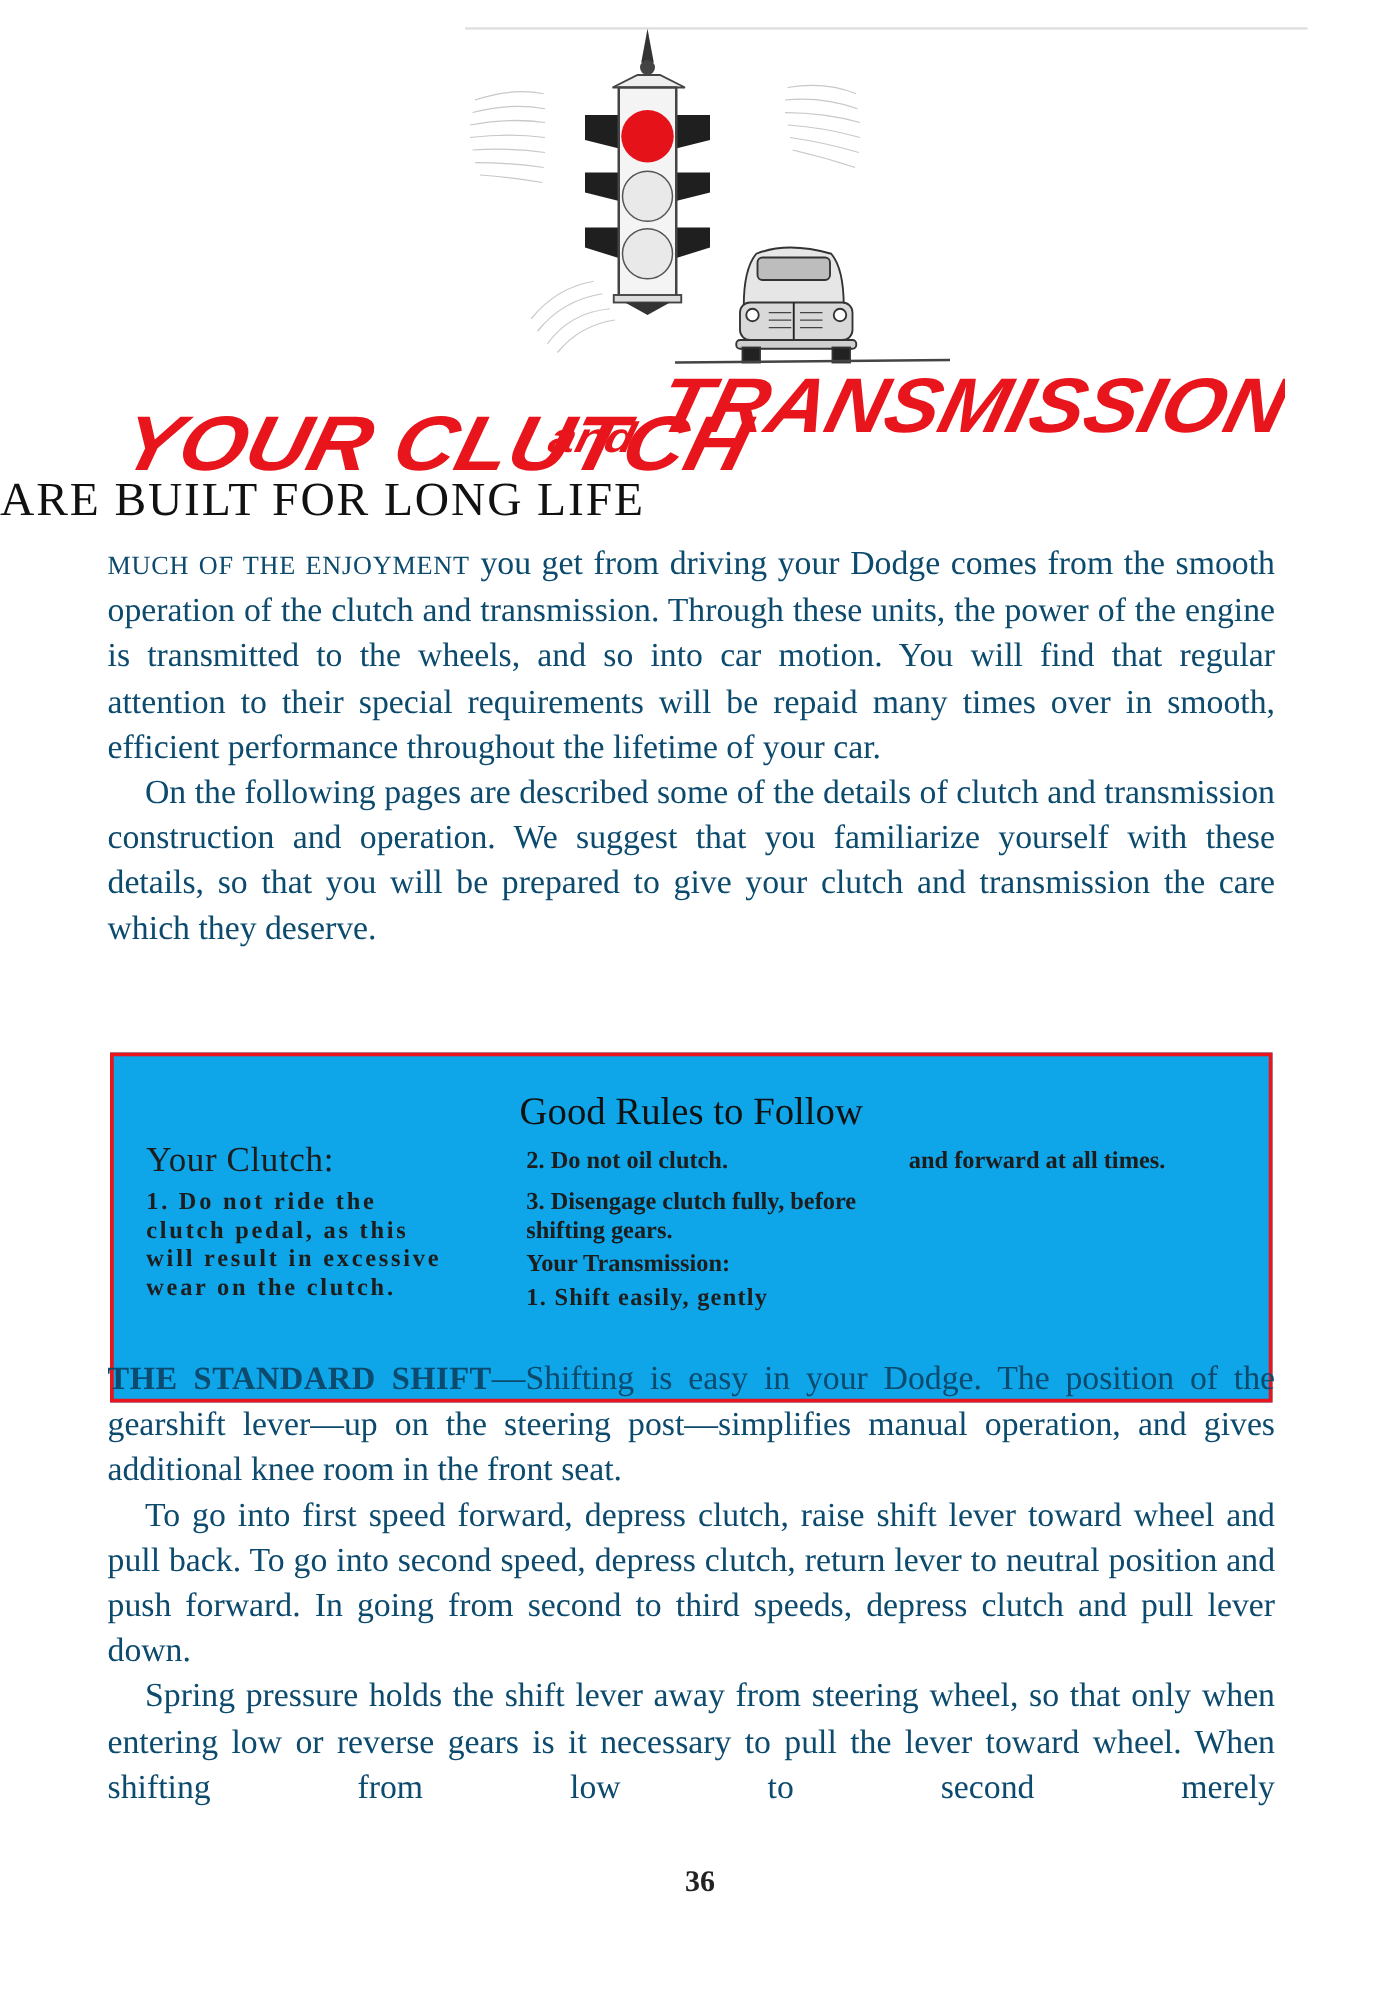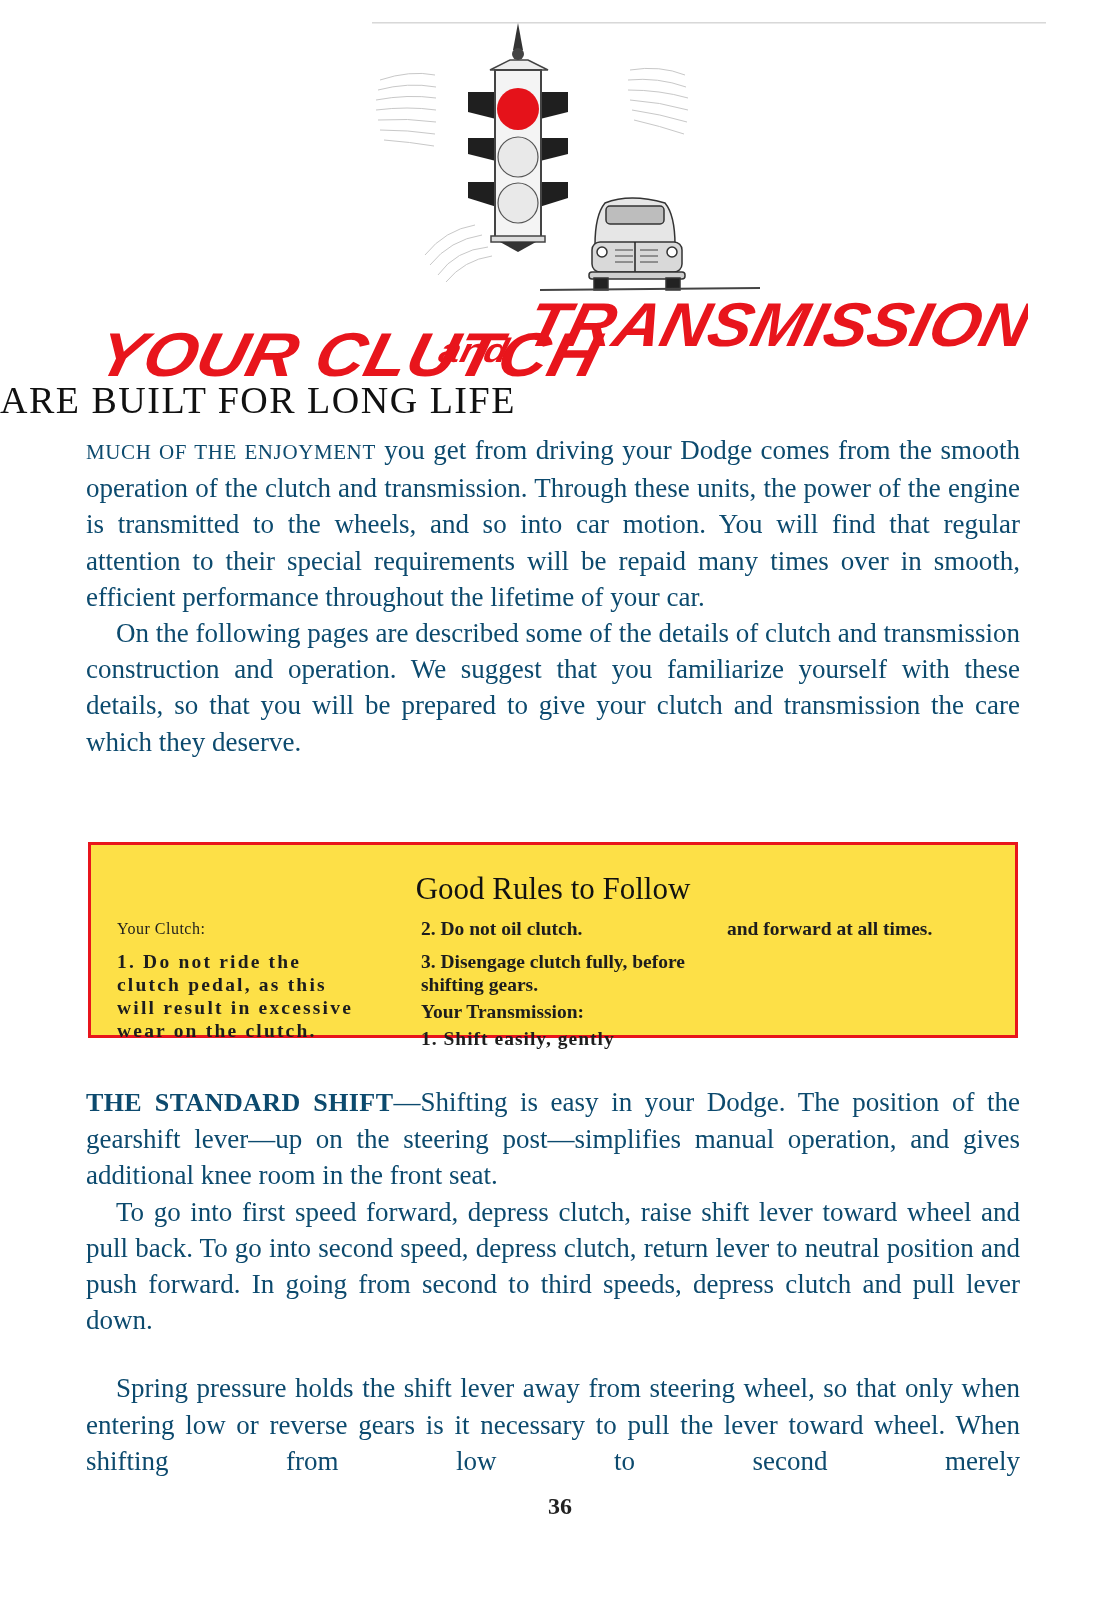--- a/index.html
+++ b/index.html
@@ -9,22 +9,22 @@
               background: linear-gradient(#cfcfcf, #f3f3f3); }
   .illustration { position: absolute; left: 360px; top: 20px; width: 420px; height: 280px; }
   .headline { position: absolute; left: 88px; top: 286px; width: 940px; height: 100px; }
   .subhead { position: absolute; left: 0; width: 1120px; top: 378px; text-align: left;
              font-size: 38px; letter-spacing: 1.5px; color: #111; }
   .para { position: absolute; left: 86px; width: 934px; font-size: 27px; line-height: 36.2px;
           text-align: justify; color: #0c4a6e; }
   .para p { margin: 0; text-indent: 0; }
   .para p.indent { text-indent: 30px; }
   .smallcaps { font-variant: normal; letter-spacing: 0.6px; font-size: 21px; }
-  .rules-box { position: absolute; left: 88px; top: 842px; width: 930px; height: 196px;
-               border: 3px solid #e8151c; box-sizing: border-box; background: #fde047; }
+  .rules-box { position: absolute; left: 88px; top: 842px; width: 930px; height: 280px;
+               border: 3px solid #e8151c; box-sizing: border-box; background: #0ea5e9; }
   .rules-title { position: absolute; left: 0; top: 26px; width: 100%; text-align: center;
                  font-size: 31px; color: #111; }
   .col { position: absolute; top: 72px; font-family: "Liberation Serif", "DejaVu Serif", serif;
          font-weight: bold; font-size: 19.5px; line-height: 23px; color: #1d1d1d; }
   .col p { margin: 0 0 10px 0; }
   .col1 { left: 26px; width: 250px; }
   .col2 { left: 330px; width: 290px; }
   .col3 { left: 636px; width: 260px; }
   .col .tight { margin-bottom: 4px; }
   .spaced { letter-spacing: 2.2px; }
@@ -89,33 +89,33 @@
 <div class="subhead">ARE BUILT FOR LONG LIFE</div>
 
 <div class="para" style="top:432px;">
   <p><span class="smallcaps">MUCH OF THE ENJOYMENT</span><span> you get from driving your Dodge comes from the smooth operation of the clutch and transmission. Through these units, the power of the engine is transmitted to the wheels, and so into car motion. You will find that regular attention to their special requirements will be repaid many times over in smooth, efficient performance throughout the lifetime of your car.</span></p>
   <p class="indent">On the following pages are described some of the details of clutch and transmission construction and operation. We suggest that you familiarize yourself with these details, so that you will be prepared to give your clutch and transmission the care which they deserve.</p>
 </div>
 
 <div class="rules-box">
   <div class="rules-title">Good Rules to Follow</div>
   <div class="col col1">
-    <p style="font-weight:normal;font-family:'Liberation Serif',serif;font-size:16px;letter-spacing:0.5px;">Your Clutch:</p>
+    <p style="font-weight:normal;font-family:'Liberation Serif',serif;font-size:28px;letter-spacing:0.5px;">Your Clutch:</p>
     <p class="spaced">1. Do not ride the clutch pedal, as this will result in excessive wear on the clutch.</p>
   </div>
   <div class="col col2">
     <p>2. Do not oil clutch.</p>
     <p class="tight">3. Disengage clutch fully, before shifting gears.</p>
     <p class="tight">Your Transmission:</p>
     <p style="letter-spacing:1px;">1. Shift easily, gently</p>
   </div>
   <div class="col col3">
     <p>and forward at all times.</p>
   </div>
 </div>
 
 <div class="para" style="top:1084px;">
   <p><span class="std-head">THE STANDARD SHIFT</span><span>—Shifting is easy in your Dodge. The position of the gearshift lever—up on the steering post—simplifies manual operation, and gives additional knee room in the front seat.</span></p>
   <p class="indent">To go into first speed forward, depress clutch, raise shift lever toward wheel and pull back. To go into second speed, depress clutch, return lever to neutral position and push forward. In going from second to third speeds, depress clutch and pull lever down.</p>
-  <p class="indent" style="text-align-last: justify; margin-top: 32px;">Spring pressure holds the shift lever away from steering wheel, so that only when entering low or reverse gears is it necessary to pull the lever toward wheel. When shifting from low to second merely</p>
+  <p class="indent" style="text-align-last: justify;">Spring pressure holds the shift lever away from steering wheel, so that only when entering low or reverse gears is it necessary to pull the lever toward wheel. When shifting from low to second merely</p>
 </div>
 
 <div class="page-num">36</div>
 
 </body></html>

